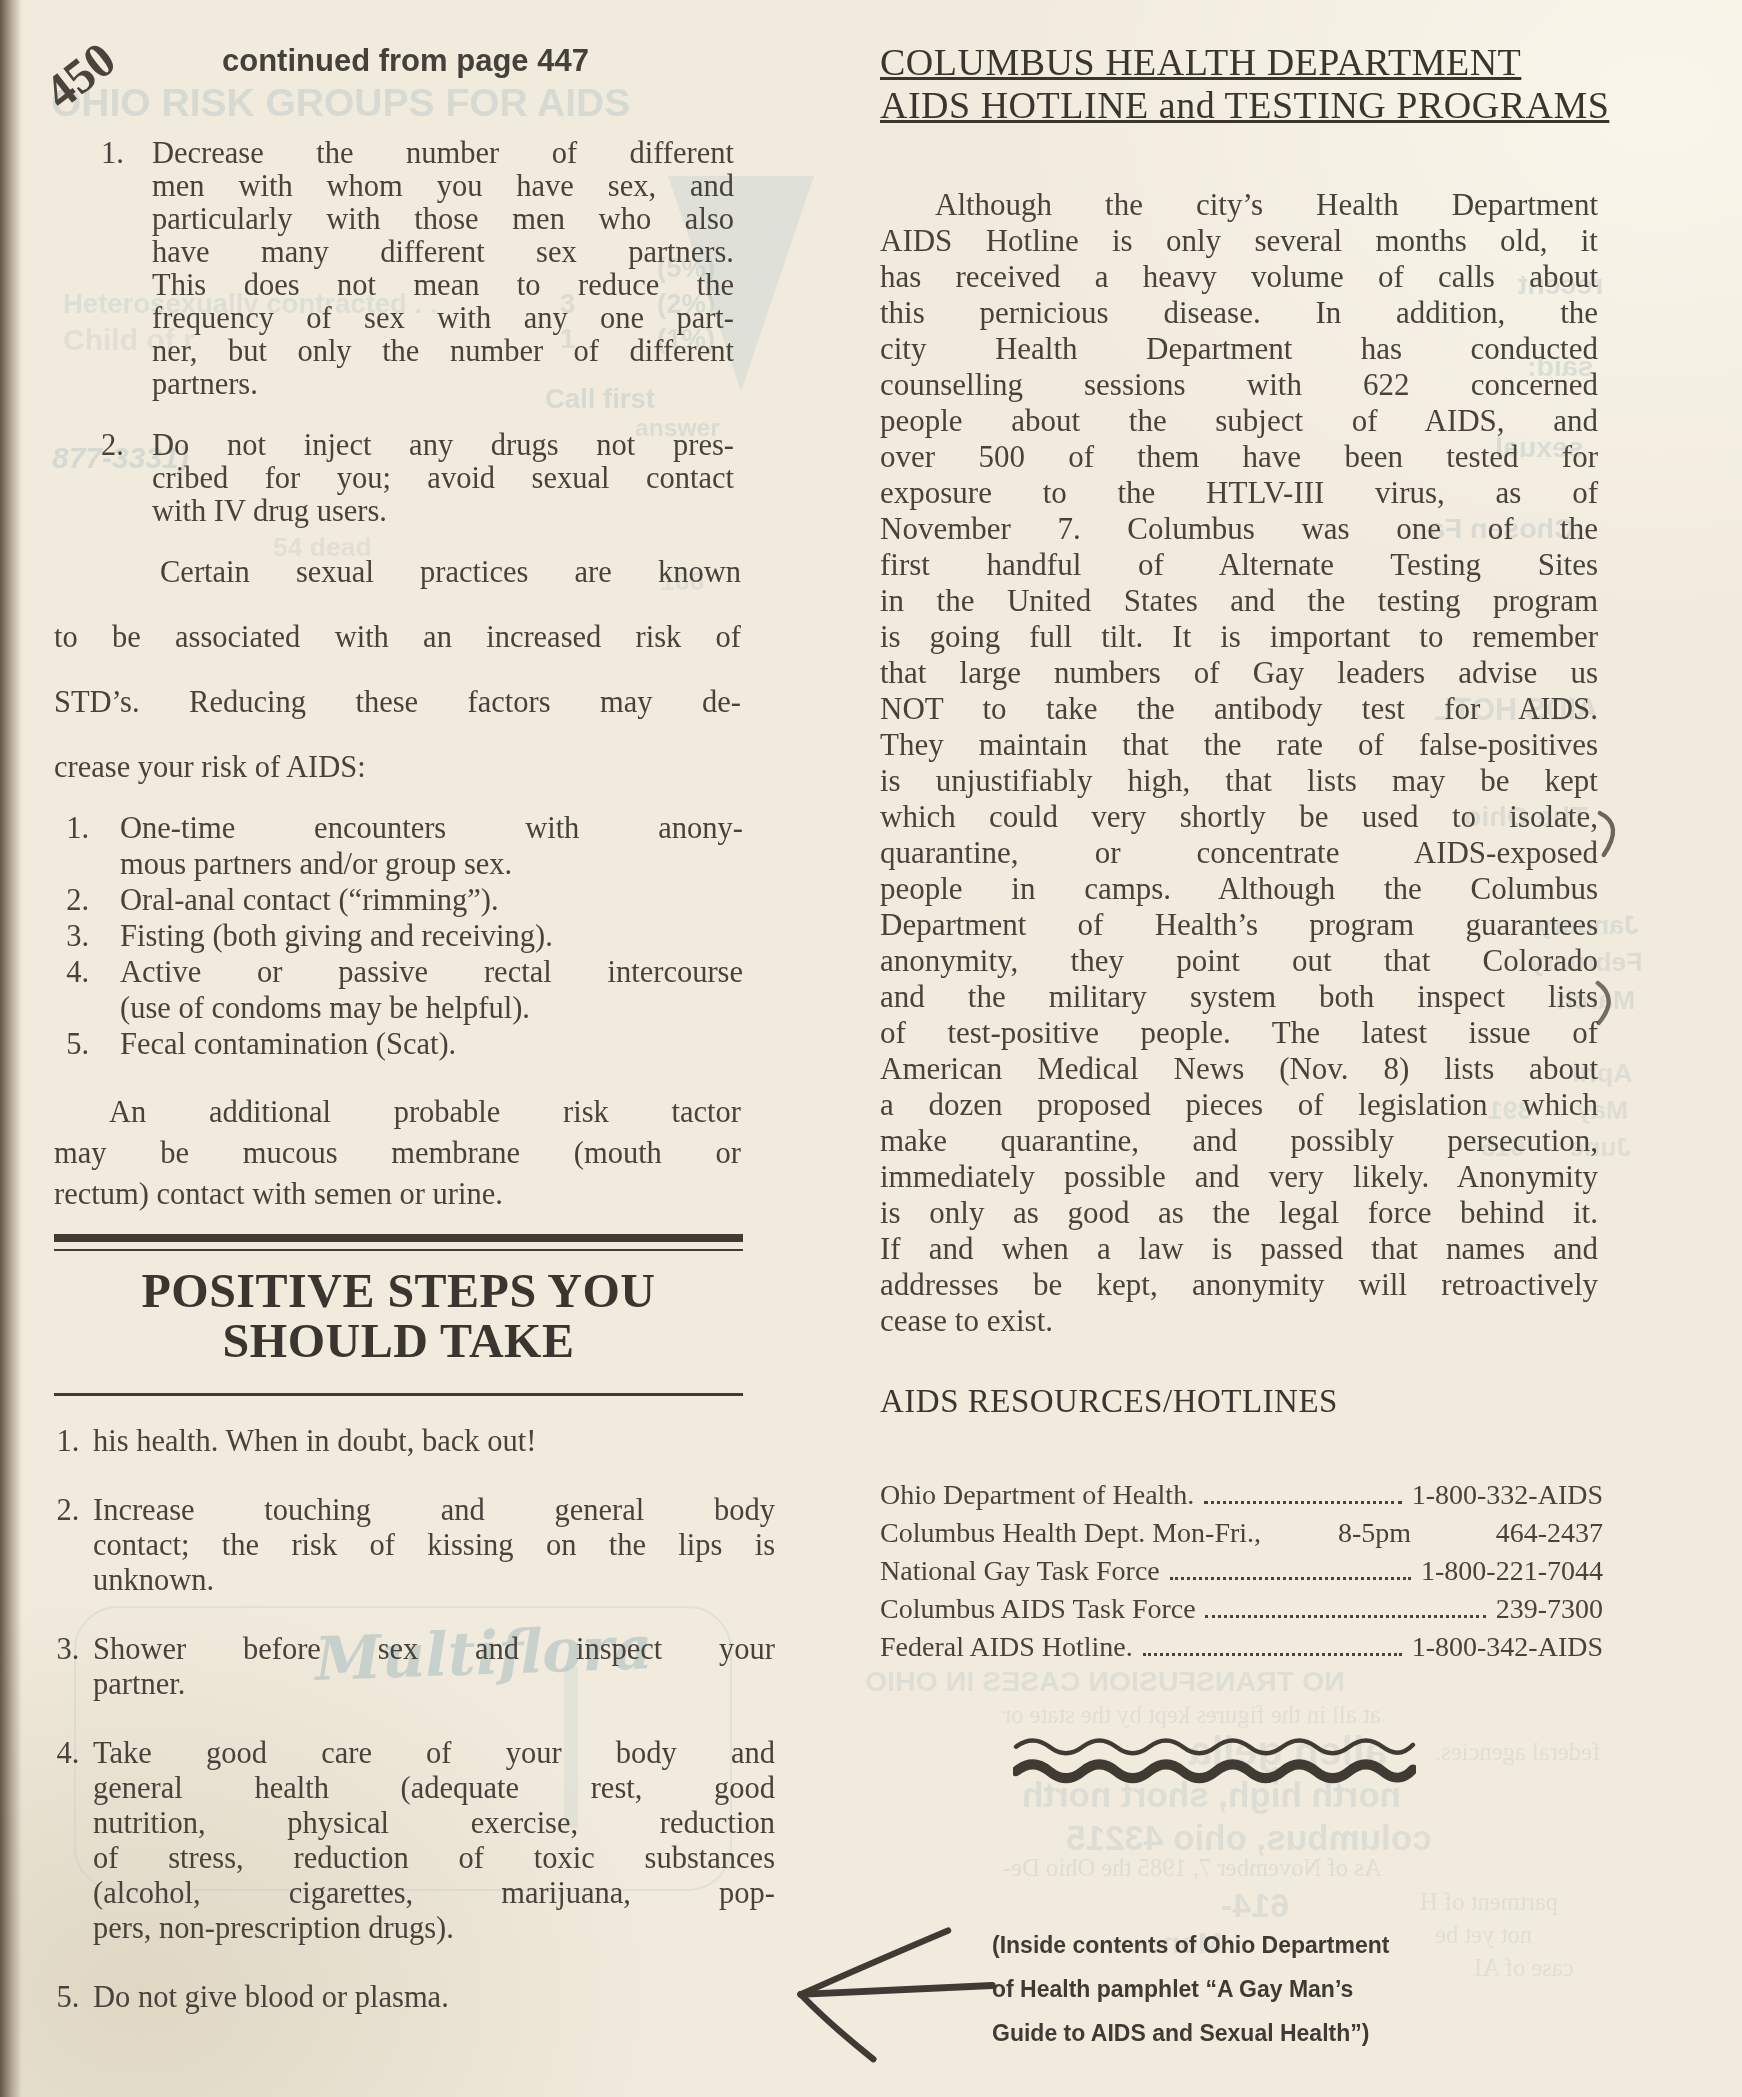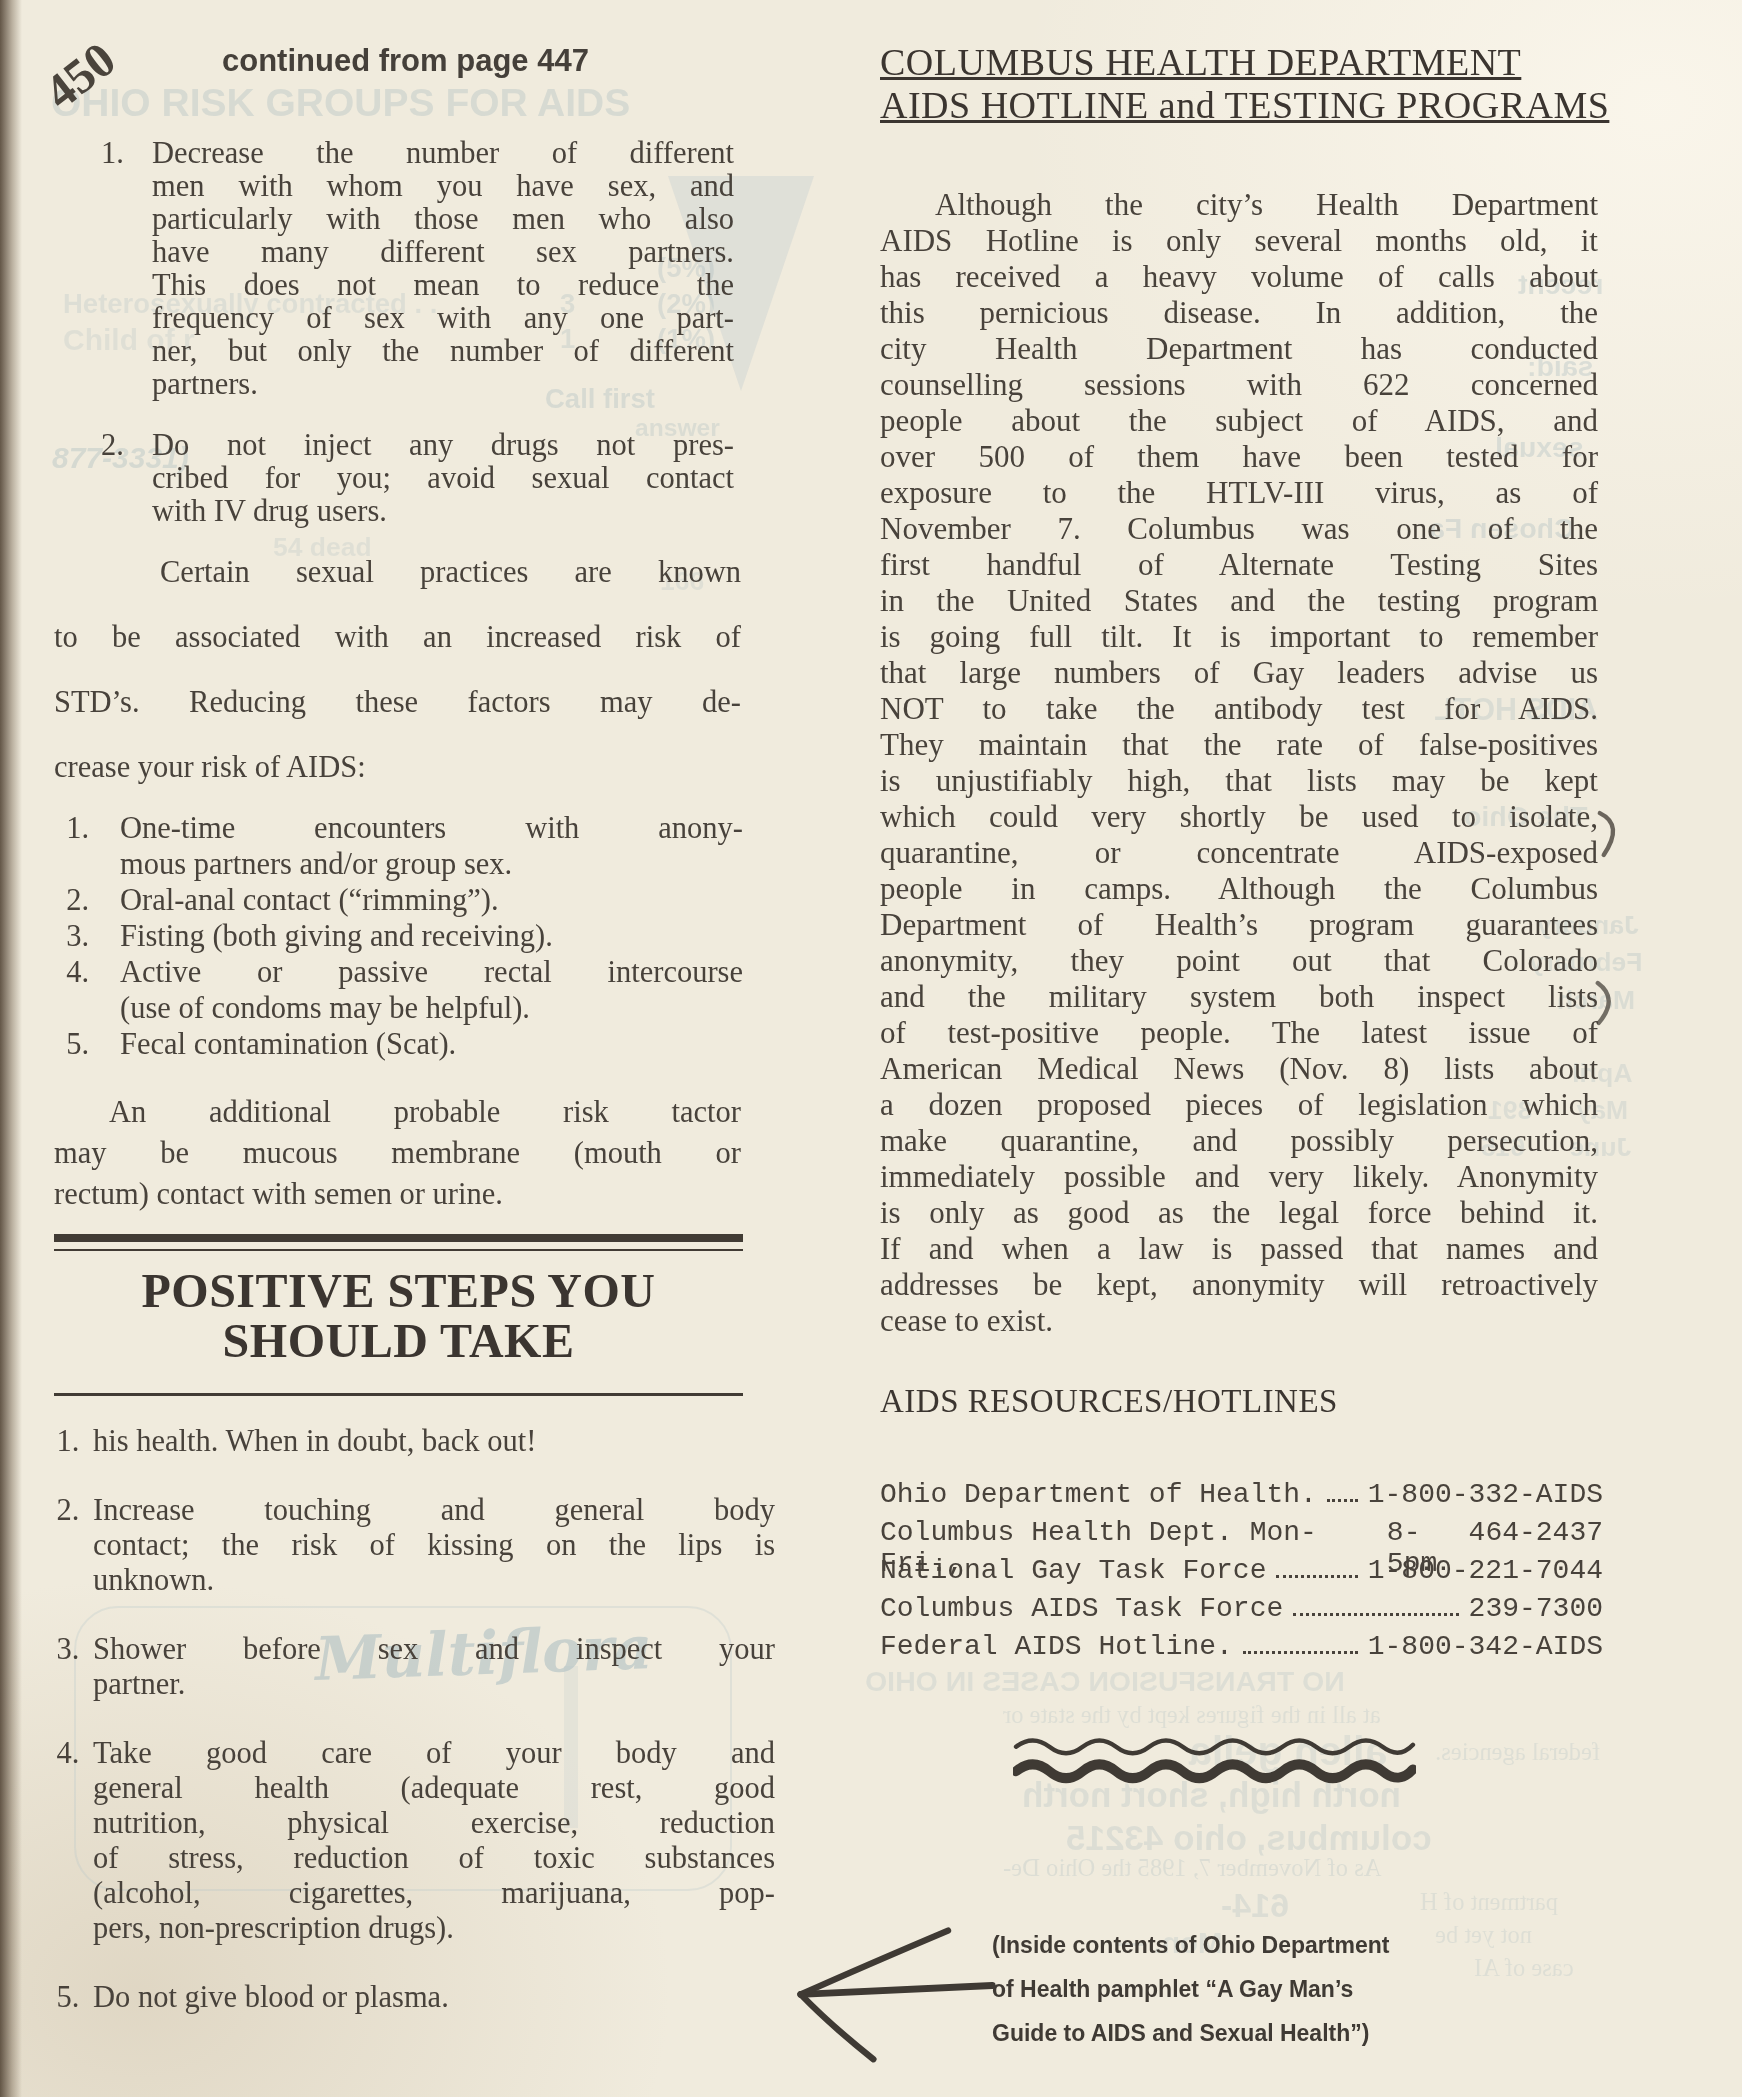--- a/index.html
+++ b/index.html
@@ -53,21 +53,21 @@
   .steps-heading{margin-top:14.7px;text-align:center;width:689px;font-weight:bold;
     font-size:48px;line-height:50px;color:#3b3530;letter-spacing:0.5px;}
   .steps .tline{line-height:35px;}
   .steps .num{left:2.5px;font-size:30.5px;line-height:35px;}
   .steps .body{margin-left:39px;width:682px;}
   
   .rc-heading{font-size:38px;line-height:43px;color:#3b3530;letter-spacing:0.5px;text-decoration:underline;}
   .rpara .tline{line-height:36px;}
   .rpara{width:718px;}
   .res-heading{margin-top:44px;font-size:33px;color:#3b3530;letter-spacing:0.5px;}
-  .hotlines{margin-top:59px;width:723px;font-size:28px;font-family:Liberation Mono, monospace;}
+  .hotlines{margin-top:59px;width:723px;font-size:28px;}
   .hl-row{display:flex;align-items:baseline;height:38px;}
   .hl-lead{flex:1;border-bottom:3.4px dotted #48423b;margin:0 9.8px 7.9px 9.8px;min-width:29.5px;}
   .hl-gap{flex:1;}
   .hl-gap2{flex:1.1;}
   .hl-num{white-space:nowrap;}
   
   .waves{position:absolute;left:1013px;top:1736px;z-index:2;}
   .caption{position:absolute;left:992px;top:1923px;width:550px;z-index:2;
     font-family:Liberation Sans, sans-serif;font-weight:bold;font-size:23px;line-height:44px;color:#3f3a34;}
   .arrow{position:absolute;left:786px;top:1907px;z-index:2;}

